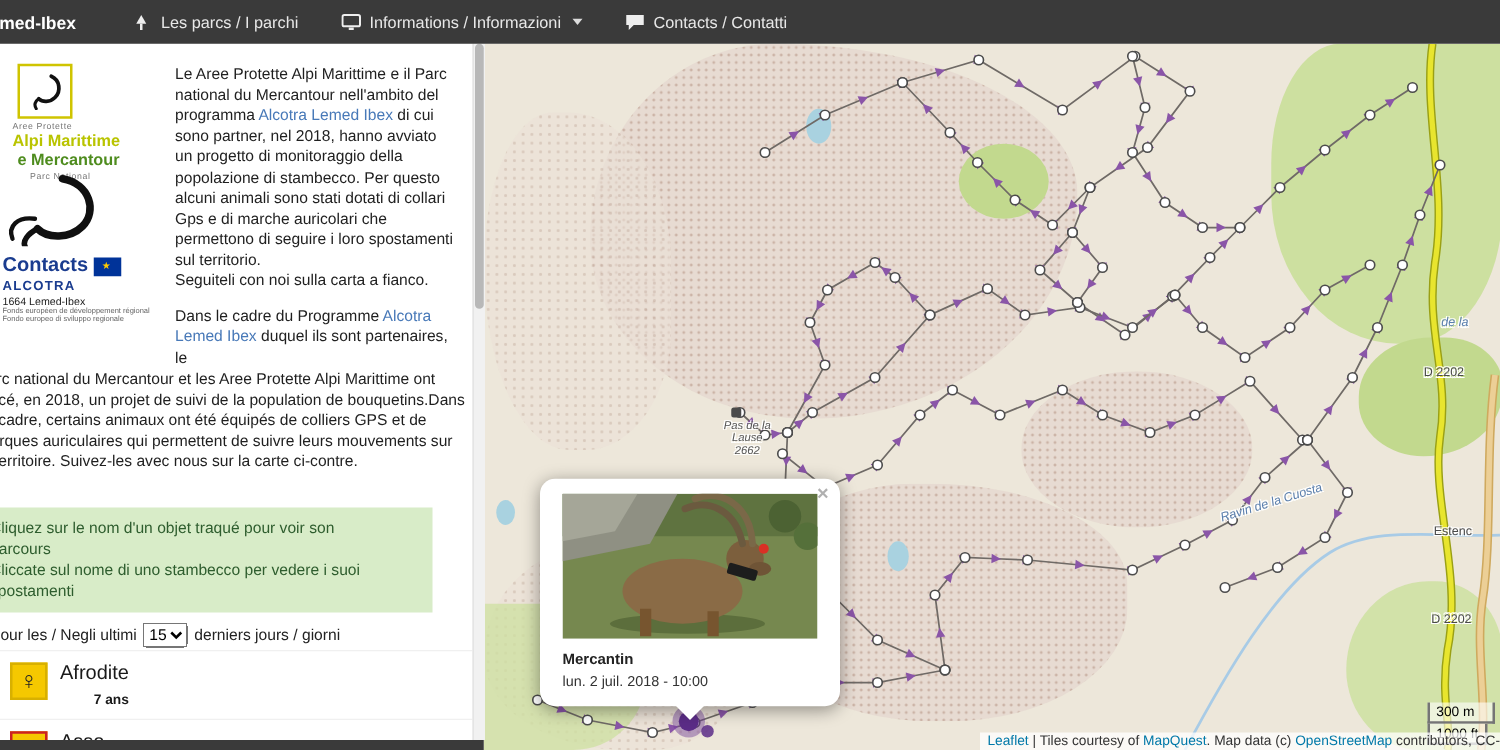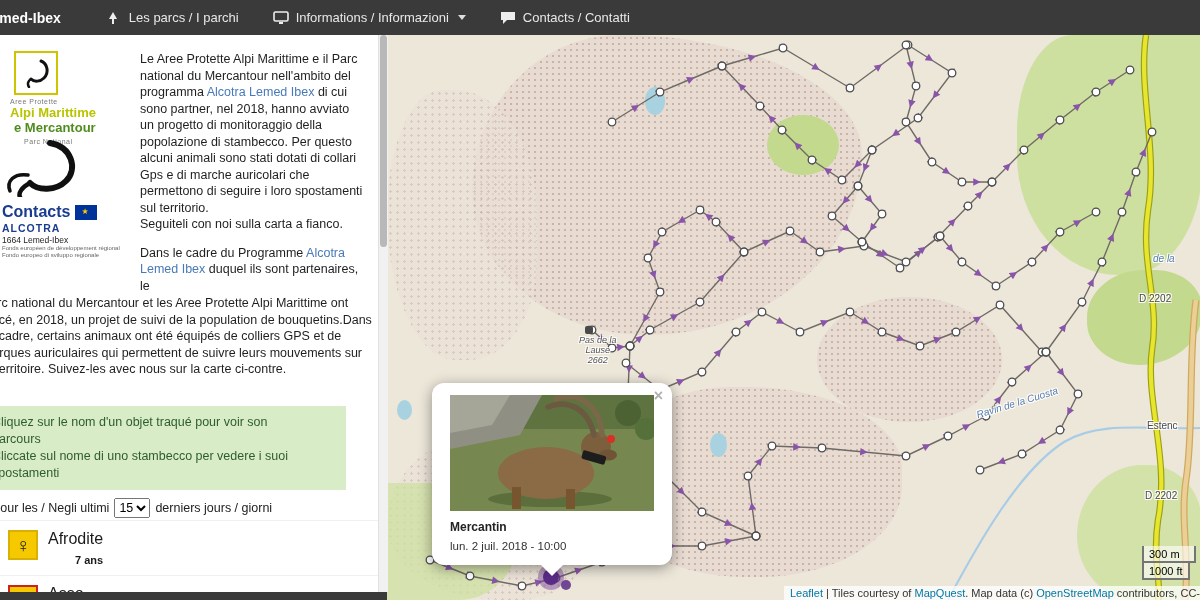--- a/index.html
+++ b/index.html
@@ -85,21 +85,21 @@
     cursor:pointer;line-height:16px;}
   .popup-inner{padding:12px 18px 13px 18px;}
   .popup-photo{width:204px;height:116px;display:block;}
   .popup-name{font-size:12px;font-weight:bold;color:#222;margin-top:9px;}
   .popup-date{font-size:11.5px;color:#333;margin-top:6px;}
   .popup-tail{position:absolute;left:108px;bottom:-11px;width:0;height:0;
     border-left:12px solid transparent;border-right:12px solid transparent;border-top:12px solid #fff;}
   .cluster{position:absolute;border-radius:50%;z-index:15;cursor:pointer;}
 
   
-  .scale{position:absolute;right:4px;bottom:20px;z-index:18;}
+  .scale{position:absolute;right:4px;bottom:4px;z-index:18;}
   .scale-line{border:2px solid #757575;border-top:none;background:rgba(255,255,255,.6);
     font-size:11px;color:#000;padding:2px 5px 1px;line-height:1.1;box-sizing:border-box;}
   .scale-m{width:54px;}
   .scale-ft{width:48px;}
   .attribution{position:absolute;right:0;bottom:0;background:rgba(255,255,255,.75);
     font-size:11px;color:#333;padding:1px 0 1px 6px;white-space:nowrap;z-index:18;}
   .attribution a{color:#0078A8;text-decoration:none;}
 </style>
 </head>
 <body>

